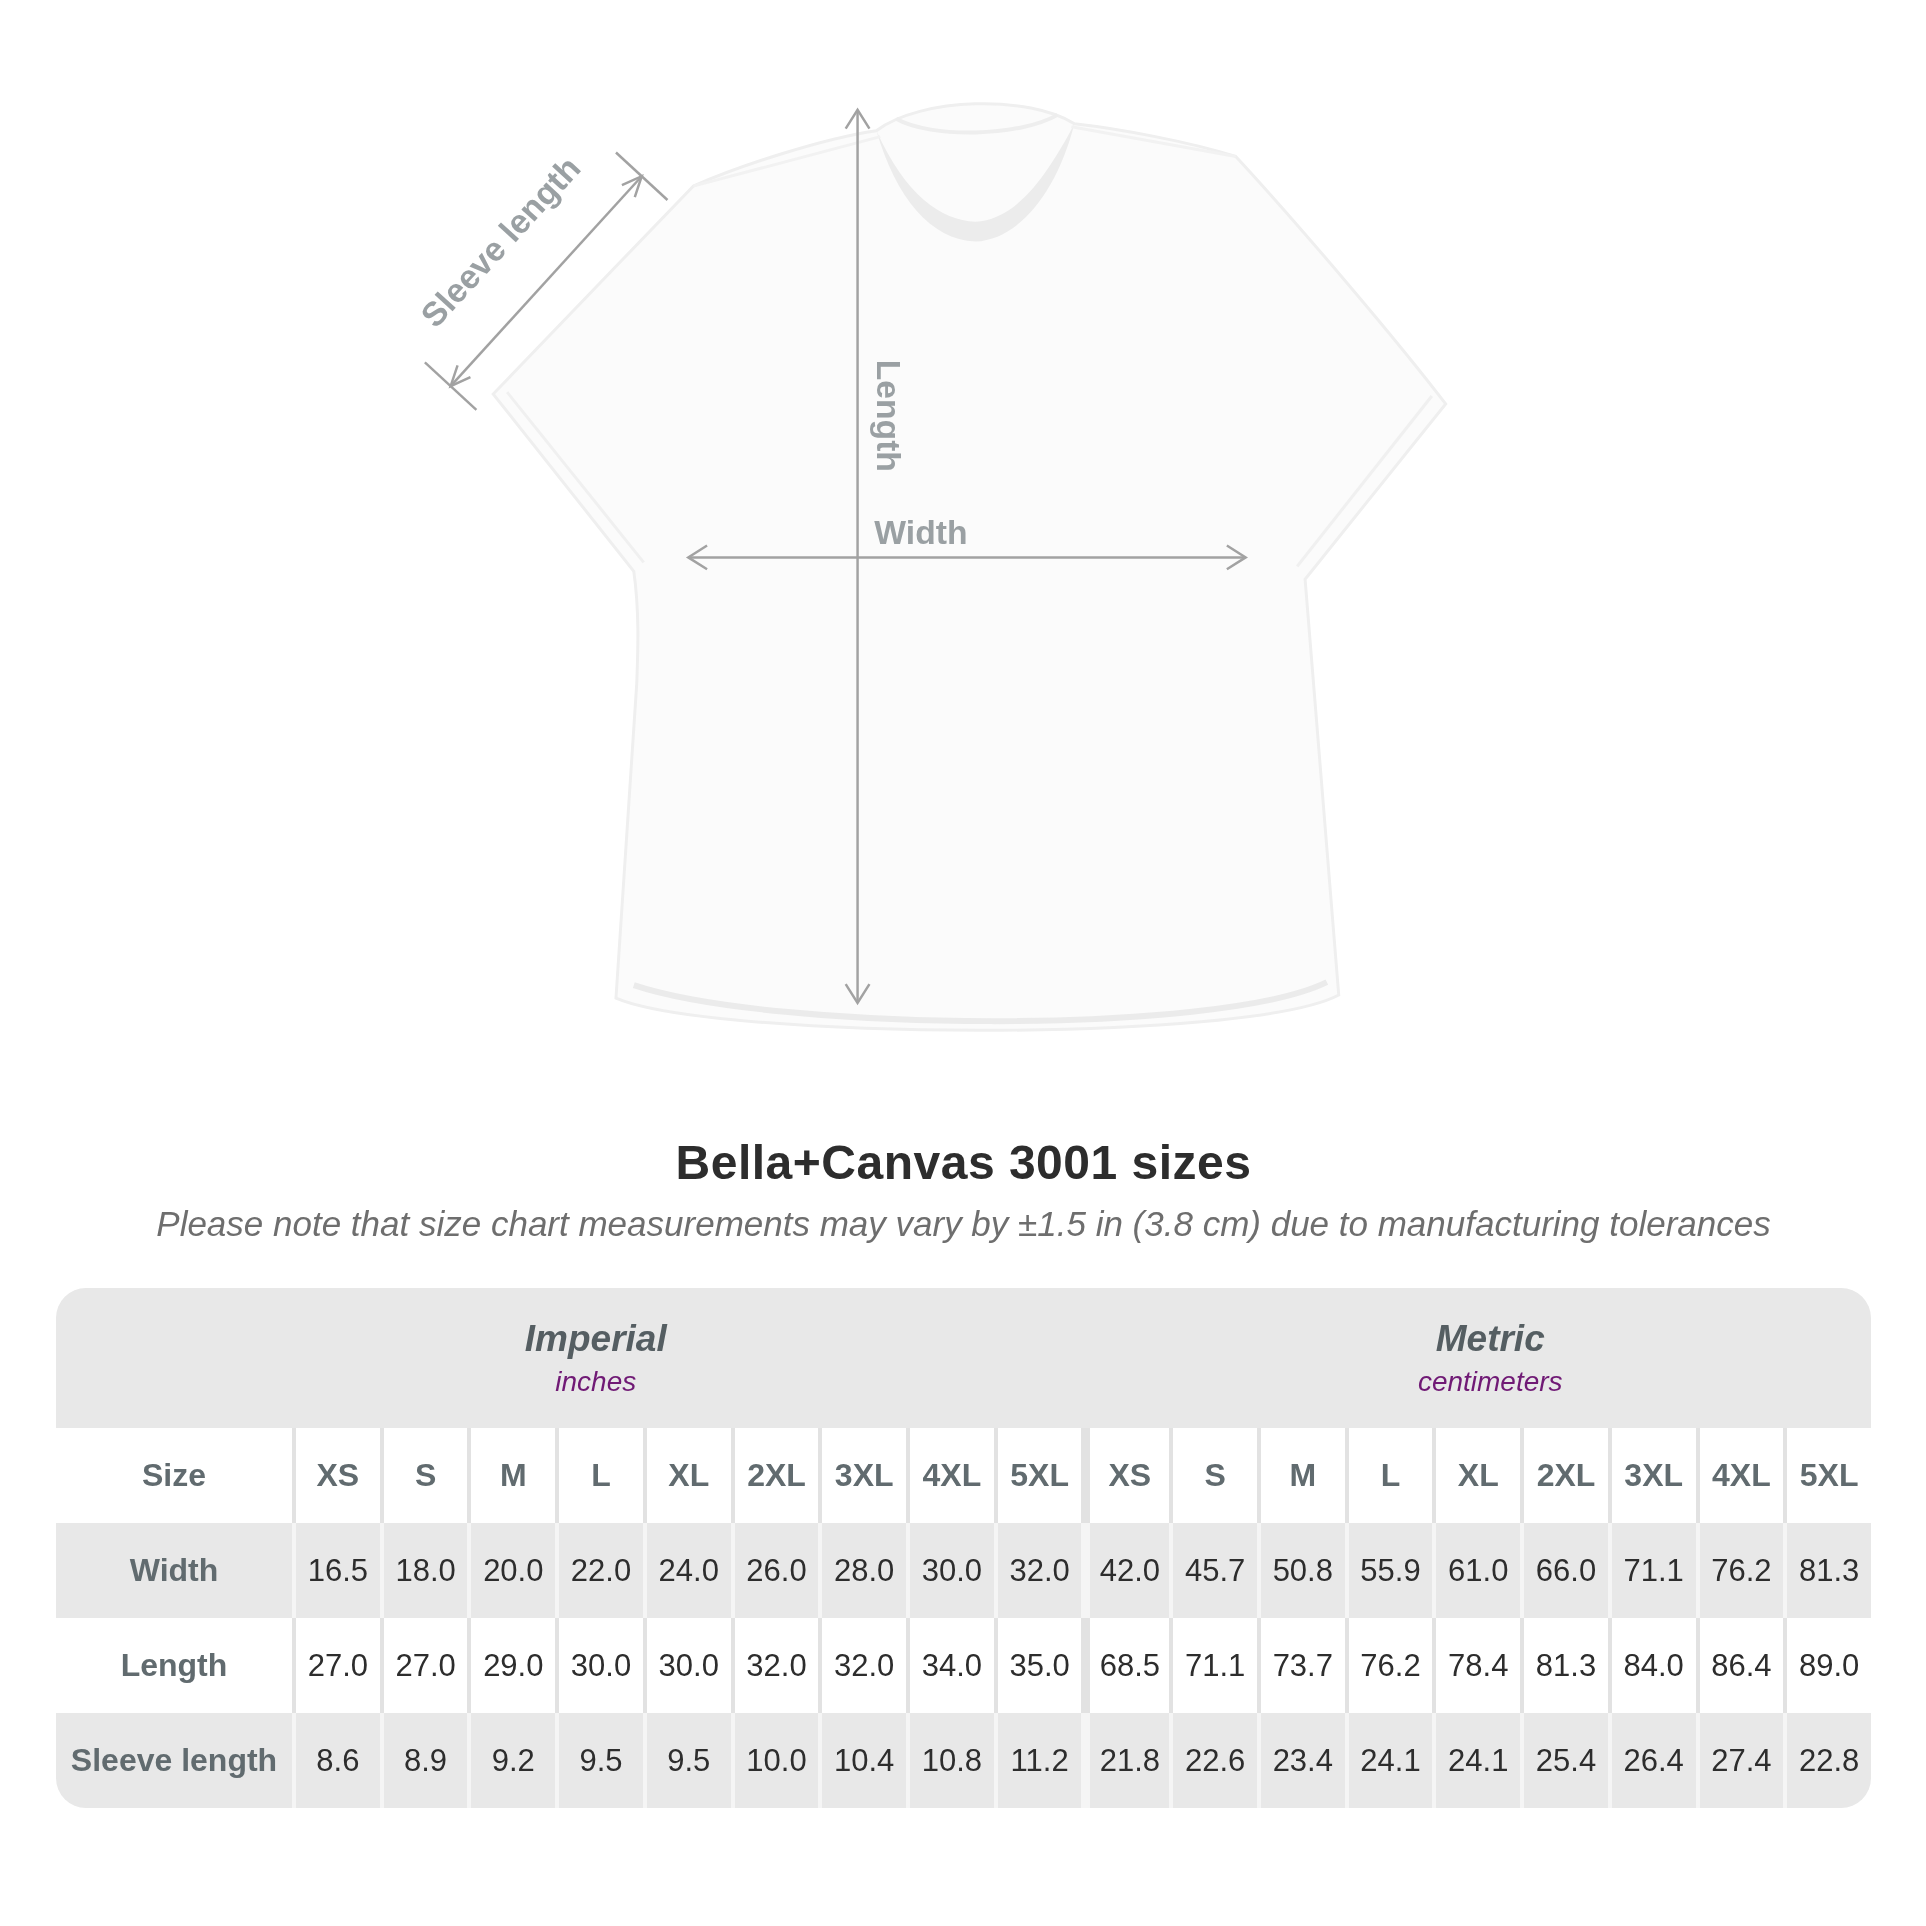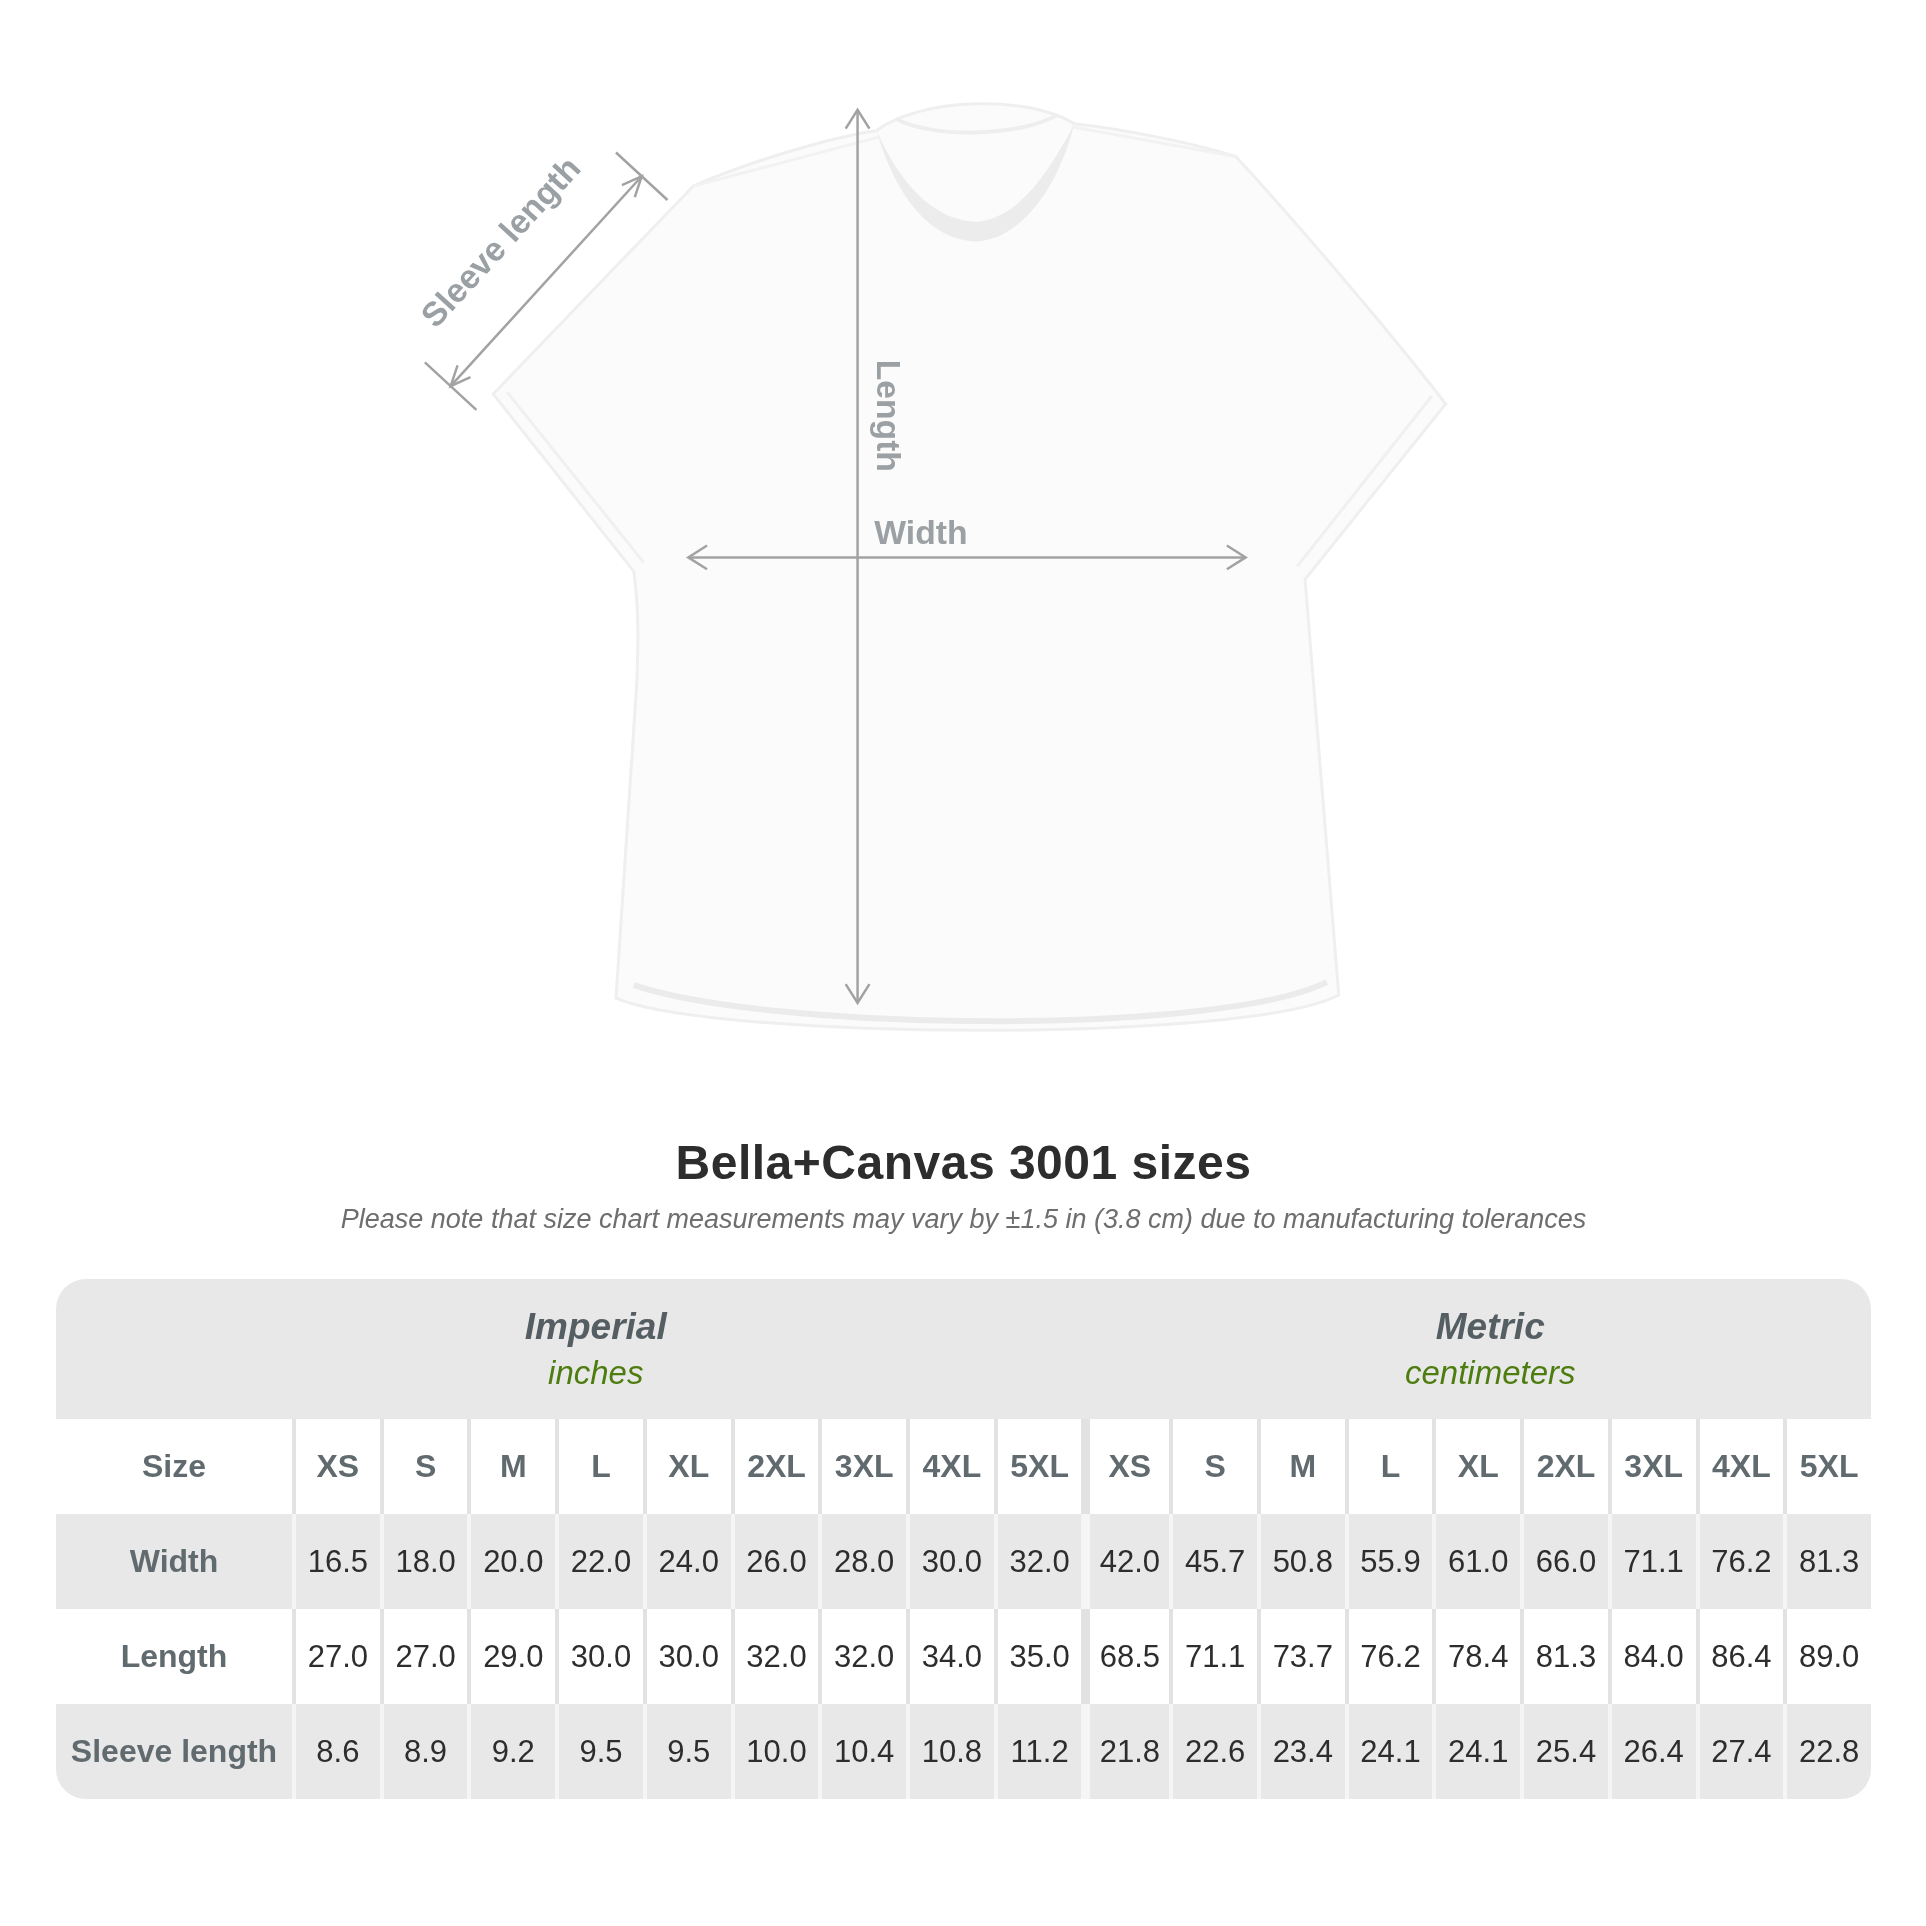--- a/index.html
+++ b/index.html
@@ -36,21 +36,21 @@
     text-align: center;
     font-size: 48px;
     font-weight: bold;
     color: #2d2d2d;
     letter-spacing: 0.5px;
   }
   .note {
     margin: 14px 0 0 0;
     text-align: center;
     font-style: italic;
-    font-size: 27px;
+    font-size: 35px;
     color: #6e6e6e;
   }
 
   
   .size-table {
     margin: 44px 56px 0 56px;
     border-radius: 30px;
     overflow: hidden;
     background: #ffffff;
   }
@@ -70,23 +70,23 @@
   }
   .band-group.imperial { grid-column: 1 / 11; position: relative; left: 27px; }
   .band-group.metric   { grid-column: 11 / 20; }
   .band-name {
     font-size: 37px;
     font-weight: bold;
     font-style: italic;
     color: #555e62;
   }
   .band-unit {
-    font-size: 33px;
+    font-size: 28px;
     font-style: italic;
-    color: #4d7c0f;
+    color: #701a75;
   }
 
   .t-row {
     display: grid;
     grid-template-columns: 236px repeat(18, 1fr);
     height: 95px;
   }
   .t-row.gray  { background: var(--table-gray, #e8e8e8); }
   .t-row.white { background: #ffffff; }
   .cell {

